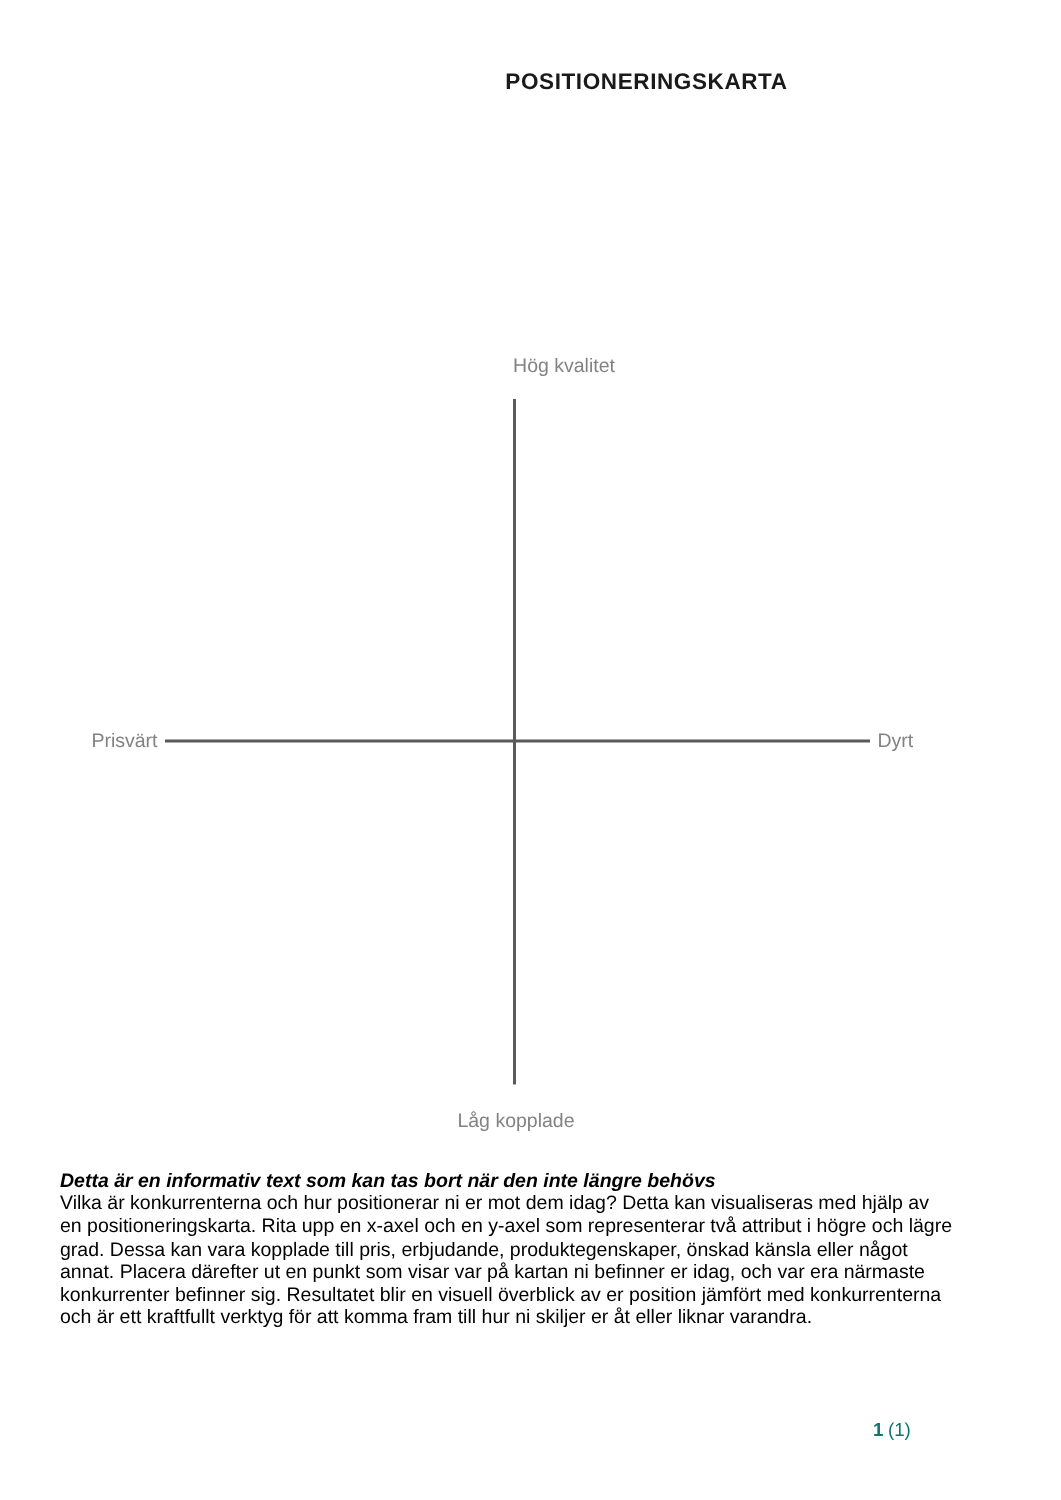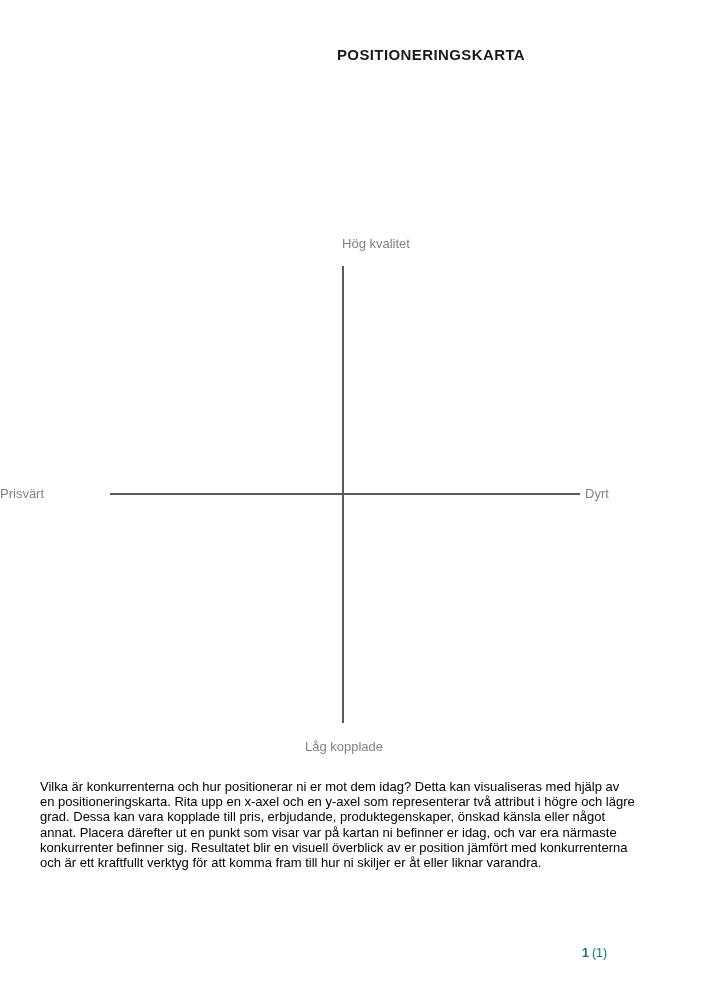--- a/index.html
+++ b/index.html
@@ -60,21 +60,21 @@
   .label-bottom {
     left: 304px;
     top: 739px;
     width: 80px;
     text-align: center;
   }
   .label-left {
     left: 0px;
     top: 486px;
     width: 105px;
-    text-align: left;
+    text-align: right;
   }
   .label-right {
     left: 585px;
     top: 486px;
   }
   .info-block {
     position: absolute;
     left: 40px;
     top: 779px;
     width: 648px;
@@ -118,20 +118,21 @@
 
   <div class="axis-label label-top">Hög kvalitet</div>
 
   <div class="axis-label label-bottom">Låg kopplade</div>
 
   <div class="axis-label label-left">Prisvärt</div>
 
   <div class="axis-label label-right">Dyrt</div>
 
   <div class="info-block">
+    <div class="info-heading">Detta är en informativ text som kan tas bort när den inte längre behövs</div>
     <div class="info-body">Vilka är konkurrenterna och hur positionerar ni er mot dem idag? Detta kan visualiseras med hjälp av
 en positioneringskarta. Rita upp en x-axel och en y-axel som representerar två attribut i högre och lägre
 grad. Dessa kan vara kopplade till pris, erbjudande, produktegenskaper, önskad känsla eller något
 annat. Placera därefter ut en punkt som visar var på kartan ni befinner er idag, och var era närmaste
 konkurrenter befinner sig. Resultatet blir en visuell överblick av er position jämfört med konkurrenterna
 och är ett kraftfullt verktyg för att komma fram till hur ni skiljer er åt eller liknar varandra.</div>
   </div>
 
   <div class="page-number">
     <span class="num">1</span><span class="total">(1)</span>

